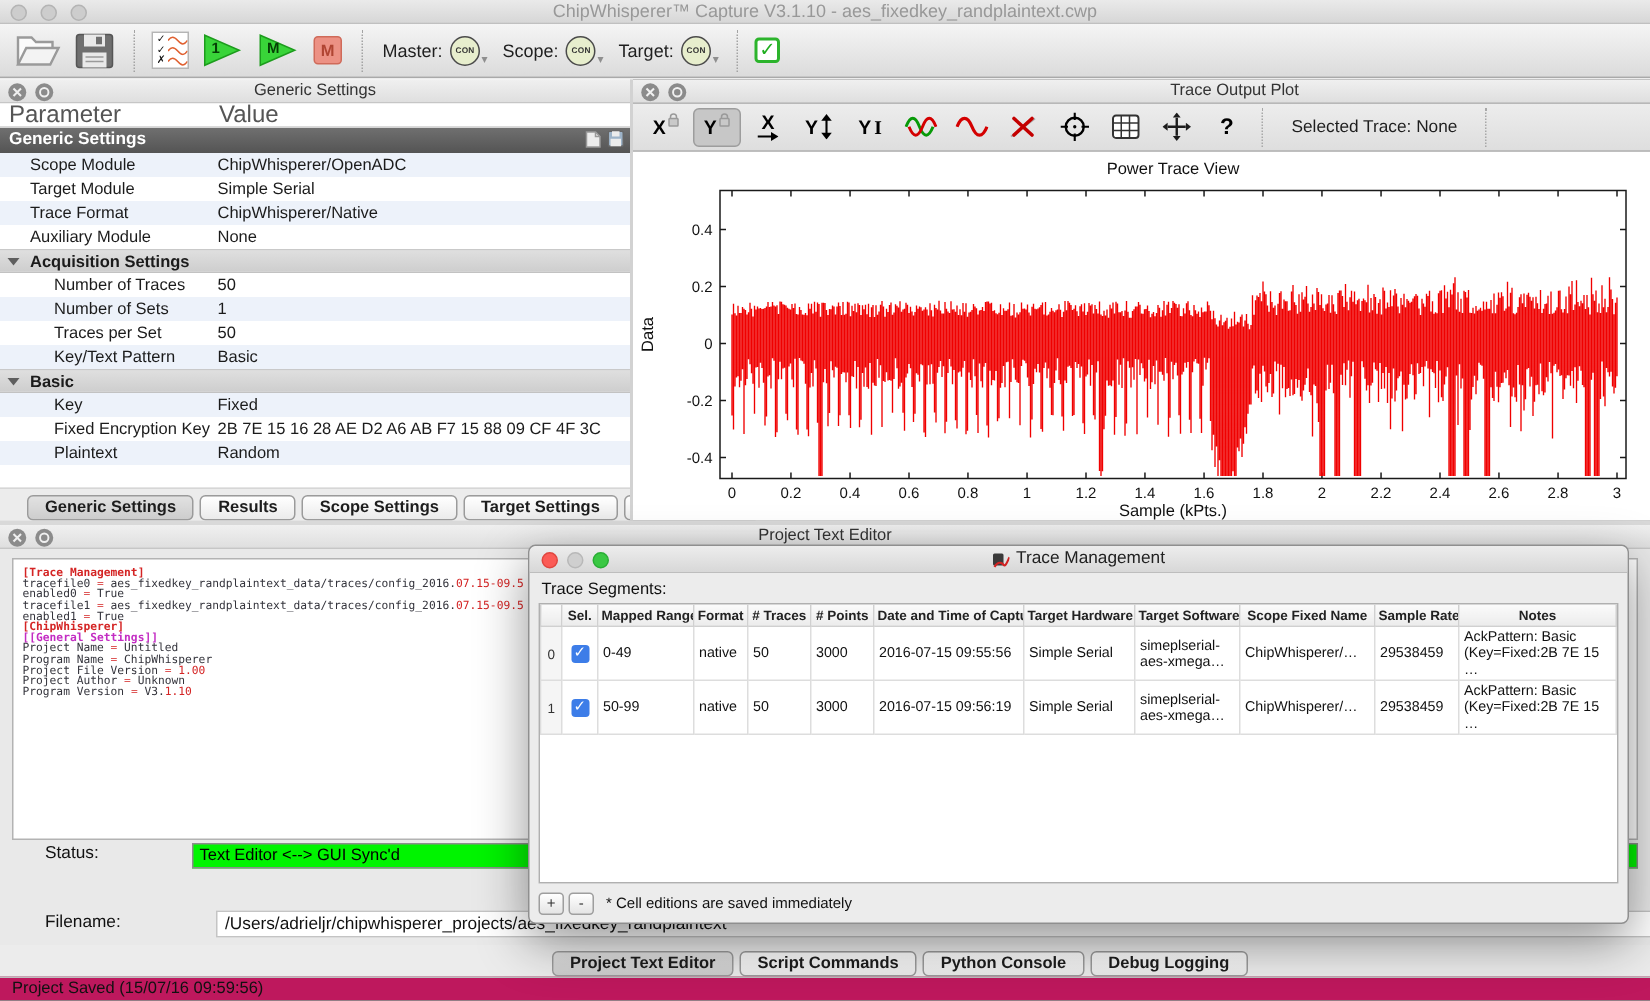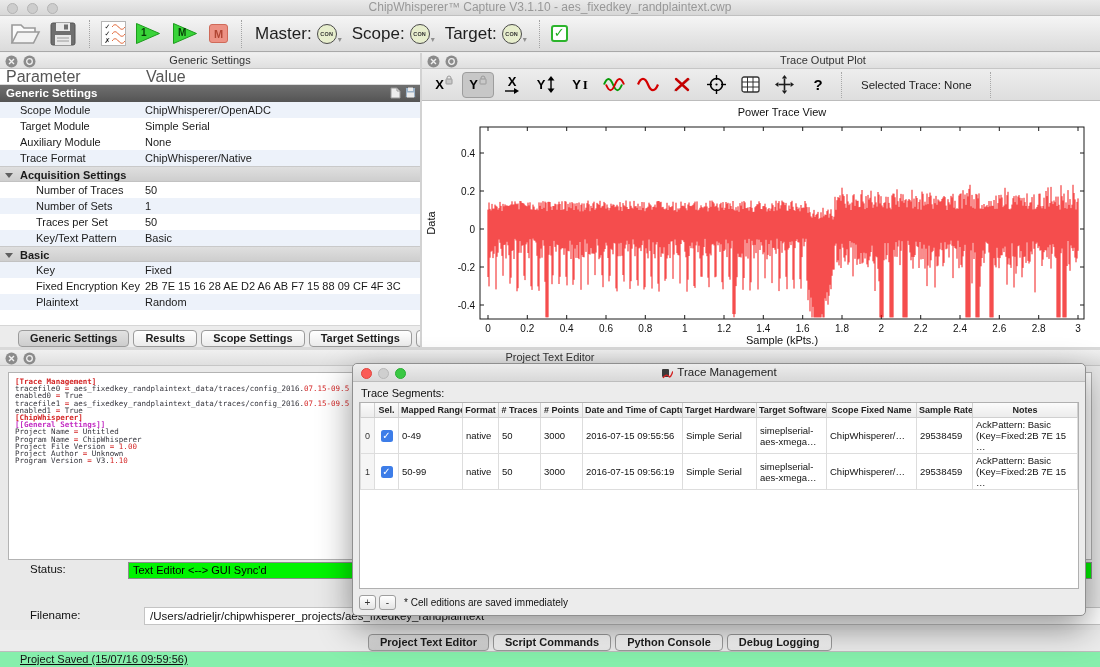--- a/index.html
+++ b/index.html
@@ -10,21 +10,21 @@
             background:linear-gradient(#eaeaea,#d7d7d7);border-bottom:1px solid #c0c0c0;box-sizing:border-box;}
   .lights{position:absolute;left:7px;top:3px;display:flex;gap:9px;}
   .light{width:11px;height:11px;border-radius:50%;background:#cdcdcd;border:1px solid #b4b4b4;box-sizing:border-box;}
   .wtitle{text-align:center;font-size:12px;line-height:15px;color:#989898;}
   
   .toolbar{position:absolute;left:0;top:16px;width:1100px;height:36px;
            background:linear-gradient(#f5f5f5,#dbdbdb);border-bottom:1px solid #a9a9a9;
            display:flex;align-items:center;padding:0 10px;box-sizing:border-box;}
   .tbtn{display:flex;align-items:center;justify-content:center;margin-right:9px;}
   .tsep{width:1px;height:28px;border-left:1px dotted #a3a3a3;margin:0 10px 0 4px;}
-  .tlabel{font-size:17px;color:#1e1e1e;margin:0 5px 0 2px;}
+  .tlabel{font-size:12px;color:#1e1e1e;margin:0 5px 0 2px;}
   .con{width:20px;height:20px;border-radius:50%;background:#e7eecd;border:1.5px solid #4a4a4a;
        display:flex;align-items:center;justify-content:center;font-size:5.5px;font-weight:bold;color:#333;
        box-sizing:border-box;letter-spacing:.2px;}
   .dd{color:#8f8f8f;font-size:8px;margin:11px 8px 0 1px;}
   .mbtn{width:19px;height:19px;background:#ec9184;border:1px solid #cf6a59;border-radius:3px;
         color:#b04533;font-weight:bold;font-size:11px;text-align:center;line-height:18px;box-sizing:border-box;}
   .vcheck{width:17px;height:17px;background:#fff;border:2px solid #2cb42c;border-radius:3px;
           color:#1fae1f;font-size:13px;font-weight:bold;line-height:12px;text-align:center;box-sizing:border-box;}
   .capicon{width:25px;height:25px;background:#fff;border:1px solid #b5b5b5;box-sizing:border-box;
            display:flex;flex-direction:column;justify-content:center;padding-left:2px;}
@@ -83,22 +83,22 @@
              border:1px solid #b3b3b3;box-sizing:border-box;padding:5px 0 0 6px;overflow:hidden;}
   .eline{font-family:"DejaVu Sans Mono","Liberation Mono",monospace;font-size:7.5px;line-height:7.2px;white-space:pre;}
   .ck{color:#34343c;} .cr{color:#d42424;} .cm{color:#c32cc3;} .cbold{font-weight:bold;}
   .flabel{position:absolute;font-size:11.5px;color:#111;}
   .statusfield{position:absolute;left:128px;top:212px;width:964px;height:17px;background:#00f400;
                border:1px solid #8c8c8c;box-sizing:border-box;font-size:11px;line-height:15px;padding-left:4px;color:#000;overflow:hidden;white-space:nowrap;}
   .filefield{position:absolute;left:144px;top:257px;width:964px;height:18px;background:#fff;
              border:1px solid #c4c4c4;box-sizing:border-box;font-size:11.5px;line-height:16px;padding-left:5px;color:#111;overflow:hidden;white-space:nowrap;}
   .bottomtabs{position:absolute;left:0;top:630px;width:1100px;height:21px;background:#ececec;
               display:flex;align-items:flex-end;padding-left:368px;box-sizing:border-box;}
-  .statusbar{position:absolute;left:0;top:651px;width:1100px;height:16px;background:#86efac;
-             border-top:1px solid #bdbdbd;box-sizing:border-box;font-size:11px;line-height:14px;color:#111;padding-left:20px;text-decoration:underline;}
+  .statusbar{position:absolute;left:0;top:651px;width:1100px;height:16px;background:#be185d;
+             border-top:1px solid #bdbdbd;box-sizing:border-box;font-size:11px;line-height:14px;color:#111;padding-left:8px;}
   
   .tm{position:absolute;left:352px;top:363px;width:734px;height:253px;background:#ececec;
       border:1px solid #8f8f8f;border-radius:5px;box-shadow:0 12px 34px rgba(0,0,0,.42);box-sizing:border-box;z-index:20;}
   .tmhead{position:absolute;left:0;top:0;right:0;height:18px;background:linear-gradient(#ededed,#d8d8d8);
           border-bottom:1px solid #bdbdbd;border-radius:5px 5px 0 0;box-sizing:border-box;}
   .tmlights{position:absolute;left:8px;top:3.5px;display:flex;gap:6px;}
   .tl{width:11px;height:11px;border-radius:50%;box-sizing:border-box;}
   .tl.red{background:#fb5b56;border:1px solid #e0463f;}
   .tl.gray{background:#cfcfcf;border:1px solid #b8b8b8;}
   .tl.green{background:#3ac843;border:1px solid #2aae35;}
@@ -232,27 +232,27 @@
             </svg>
           </span></div>
         <div class="srow item alt">
           <span class="lab" style="left: 20px;">Scope Module</span>
           <span class="val">ChipWhisperer/OpenADC</span>
         </div>
         <div class="srow item">
           <span class="lab" style="left: 20px;">Target Module</span>
           <span class="val">Simple Serial</span>
         </div>
+        <div class="srow item alt">
+          <span class="lab" style="left: 20px;">Trace Format</span>
+          <span class="val">ChipWhisperer/Native</span>
+        </div>
         <div class="srow item">
           <span class="lab" style="left: 20px;">Auxiliary Module</span>
           <span class="val">None</span>
-        </div>
-        <div class="srow item alt">
-          <span class="lab" style="left: 20px;">Trace Format</span>
-          <span class="val">ChipWhisperer/Native</span>
         </div>
         <div class="srow sect"><span class="tri"></span><span>Acquisition Settings</span></div>
         <div class="srow item">
           <span class="lab" style="left: 36px;">Number of Traces</span>
           <span class="val">50</span>
         </div>
         <div class="srow item alt">
           <span class="lab" style="left: 36px;">Number of Sets</span>
           <span class="val">1</span>
         </div>

